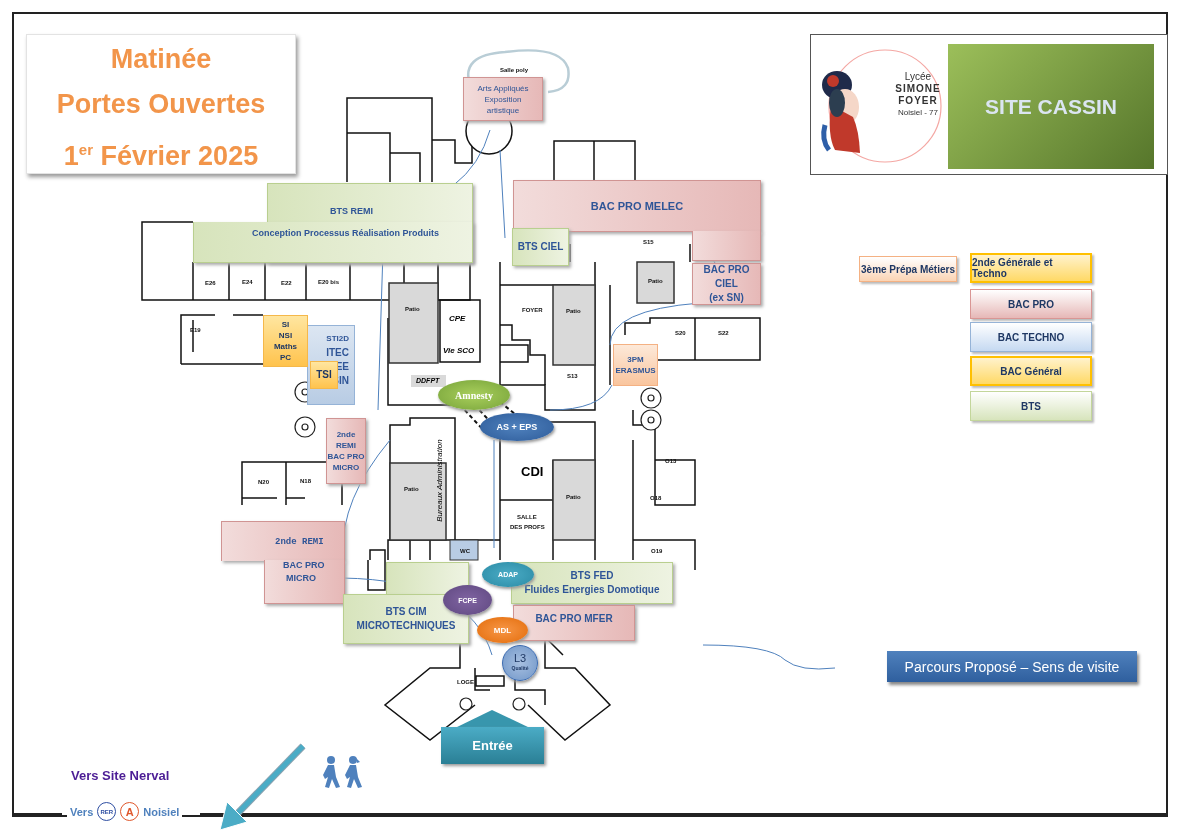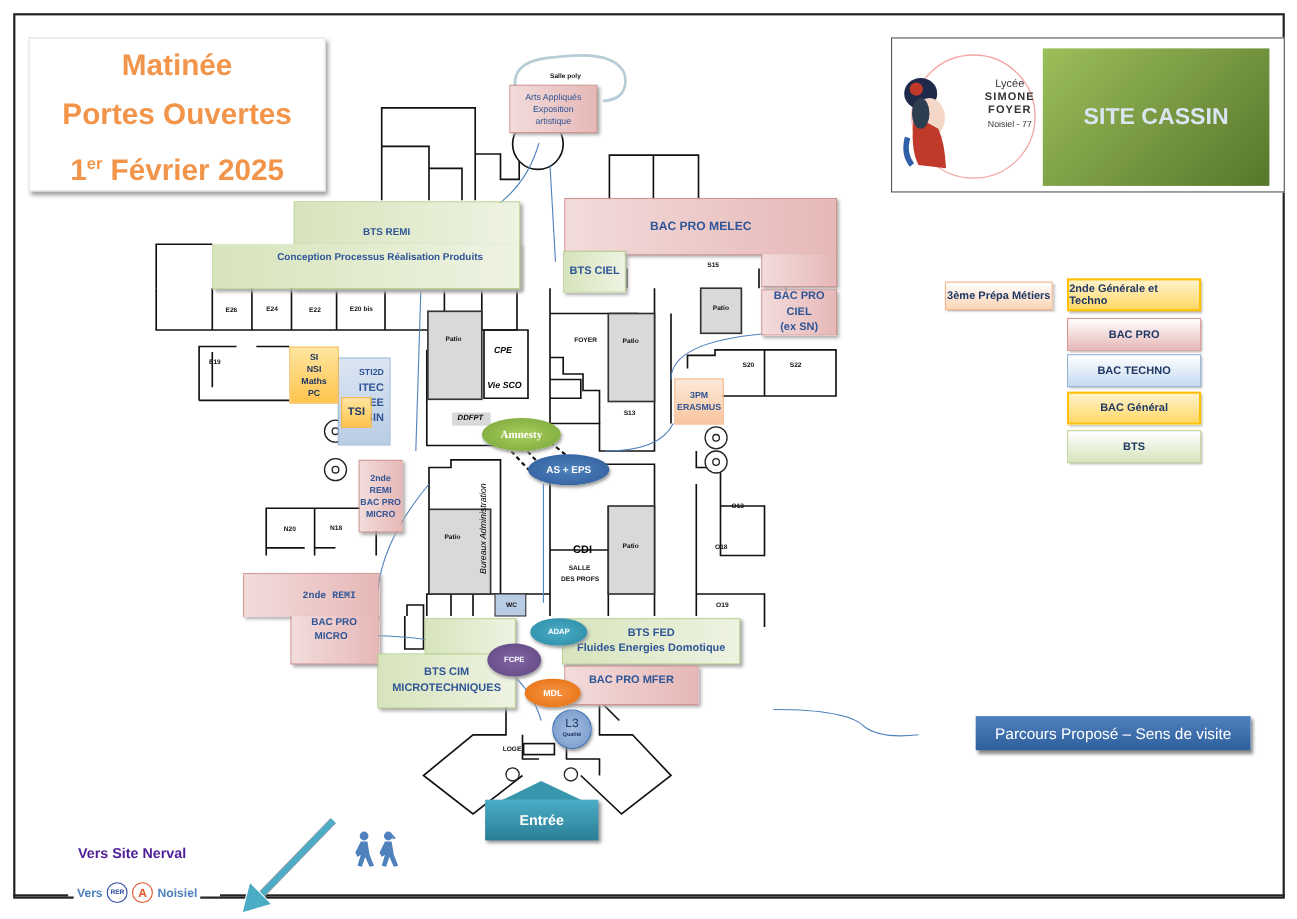--- a/index.html
+++ b/index.html
@@ -306,21 +306,21 @@
 <div class="room-label" style="left:522px;top:307px;">FOYER</div>
 <div class="room-label" style="left:566px;top:308px;">Patio</div>
 <div class="room-label" style="left:567px;top:373px;">S13</div>
 <div class="room-label" style="left:675px;top:330px;">S20</div>
 <div class="room-label" style="left:718px;top:330px;">S22</div>
 <div class="room-label" style="left:258px;top:479px;">N20</div>
 <div class="room-label" style="left:300px;top:478px;">N18</div>
 <div class="room-label" style="left:404px;top:486px;">Patio</div>
 <div class="abs" style="left:389px;top:476px;width:100px;transform:rotate(-90deg);font-style:italic;font-size:8px;text-align:center;">Bureaux Administration</div>
 <div class="room-label" style="left:460px;top:548px;">WC</div>
-<div class="abs" style="left:521px;top:464px;font-weight:bold;font-size:10px;margin-top:31px;">CDI</div>
+<div class="abs" style="left:521px;top:464px;font-weight:bold;font-size:13px;">CDI</div>
 <div class="room-label" style="left:566px;top:494px;">Patio</div>
 <div class="room-label" style="left:517px;top:514px;">SALLE</div>
 <div class="room-label" style="left:510px;top:524px;">DES PROFS</div>
 <div class="room-label" style="left:665px;top:458px;">O13</div>
 <div class="room-label" style="left:650px;top:495px;">O18</div>
 <div class="room-label" style="left:651px;top:548px;">O19</div>
 <div class="room-label" style="left:457px;top:679px;">LOGE</div>
 
 <svg class="abs" style="left:455px;top:710px" width="75" height="18">
   <polygon points="37,0 75,18 0,18" fill="#3896ad"></polygon>

